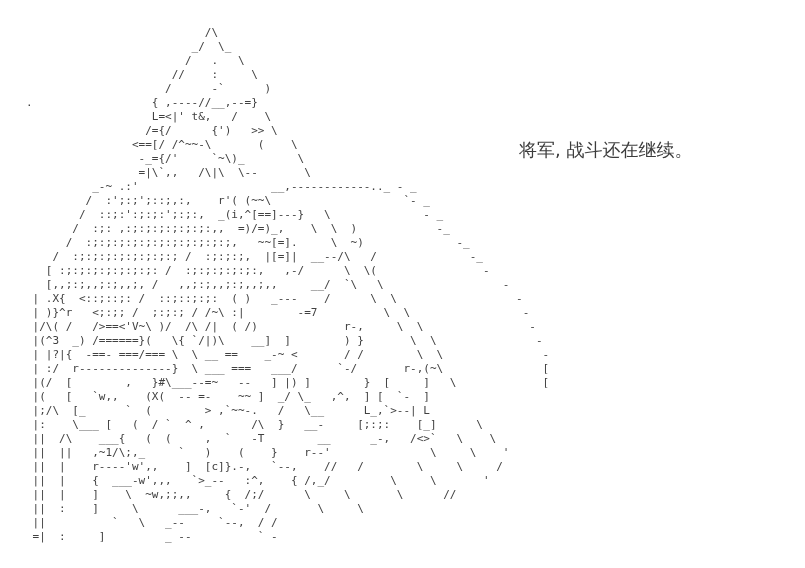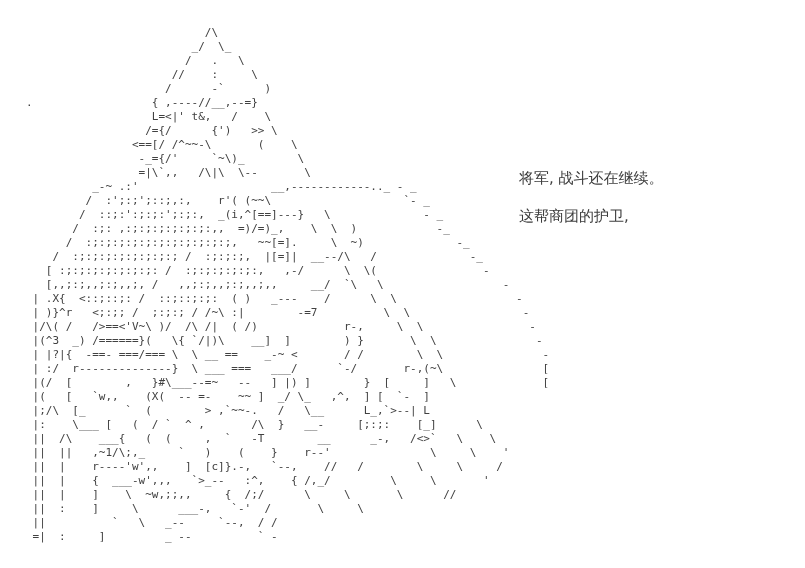--- a/index.html
+++ b/index.html
@@ -23,23 +23,22 @@
     line-height: 14px;
     letter-spacing: 0px;
     color: #414141;
     white-space: pre;
     user-select: none;
   }
   .dialogue {
     position: absolute;
     left: 519px; top: 140px;
     color: #3c3c3c;
-    font-size: 15px;
+    font-size: 18px;
     line-height: 20px;
-    margin-top: 28px;
   }
   .dialogue .para-gap { height: 18px; }
 </style>
 </head>
 <body>
 
 <div class="stage">
 
   <pre class="ascii-art">                           /\
                          _/  \_
@@ -75,16 +74,15 @@
  ||  |    r----'w',,    ]  [c]}.-,   `--,    //   /        \     \     /
  ||  |    {  ___-w',,,   `&gt;_--   :^,    { /,_/         \     \       '
  ||  |    ]    \  ~w,;;,,     {  /;/      \     \       \      //
  ||  :    ]     \      ___-,   `-'  /       \     \
  ||          `   \   _--     `--,  / /
  =|  :     ]         _ --          ` -</pre>
 
   <div class="dialogue">
     <div>将军, 战斗还在继续。</div>
     <div class="para-gap"></div>
-    <div>这帮商团的护卫,</div>
   </div>
 
 </div>
 
 </body></html>

